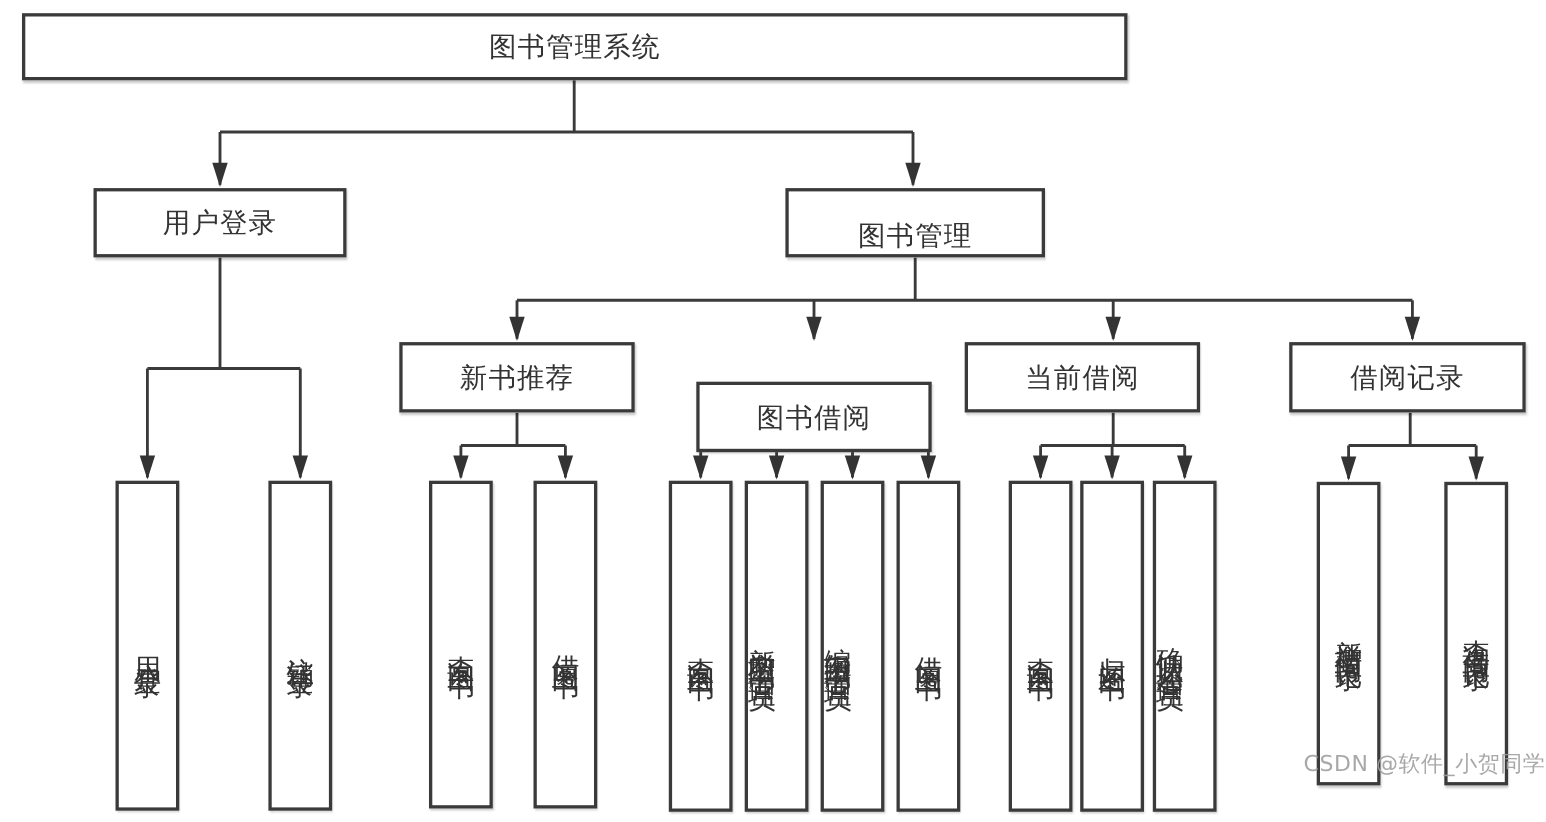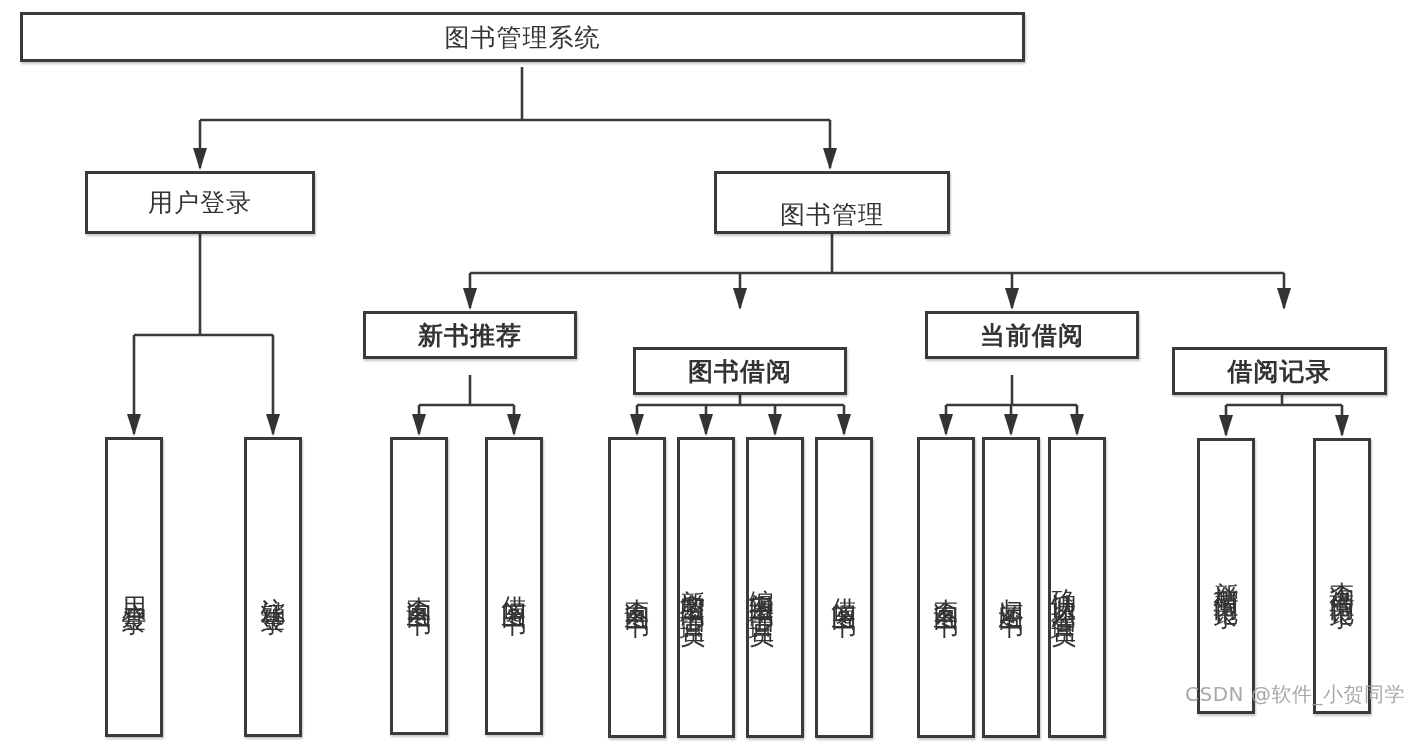--- a/index.html
+++ b/index.html
@@ -50,28 +50,28 @@
   #watermark {
     position: absolute;
     left: 1185px;
     top: 681px;
     font-size: 20px;
     letter-spacing: 0.5px;
     color: rgba(158,158,158,0.9);
     z-index: 5;
     white-space: nowrap;
   }
-  .root-box   { left: 20px;   top: 12px;  width: 1005px; height: 50px; }
+  .root-box   { left: 20px;   top: 12px;  width: 1005px; height: 61px; }
   .n-user     { left: 85px;   top: 171px; width: 230px;  height: 63px; }
   .n-bookmgmt { left: 714px;  top: 171px; width: 236px;  height: 63px; align-items: flex-end; }
-  .n-l3       { top: 311px; height: 48px; width: 214px; font-weight: bold; }
+  .n-l3       { top: 311px; height: 64px; width: 214px; }
   .n-newbook  { left: 363px; }
   .n-borrow   { left: 633px; margin-top: 36px; }
-  .n-current  { left: 925px; }
-  .n-records  { left: 1172px; width: 215px; margin-top: 36px; }
+  .n-current  { left: 877px; }
+  .n-records  { left: 1172px; width: 215px; }
   .leaf { width: 58px; }
   .g1 { top: 437px; height: 300px; }
   .g2 { top: 437px; height: 298px; }
   .g3 { top: 437px; height: 301px; }
   .g4 { top: 437px; height: 301px; }
   .g5 { top: 438px; height: 276px; }
   .x105  { left: 105px; }  .x244  { left: 244px; }
   .x390  { left: 390px; }  .x485  { left: 485px; }
   .x608  { left: 608px; }  .x677  { left: 677px; }
   .x746  { left: 746px; }  .x815  { left: 815px; }

